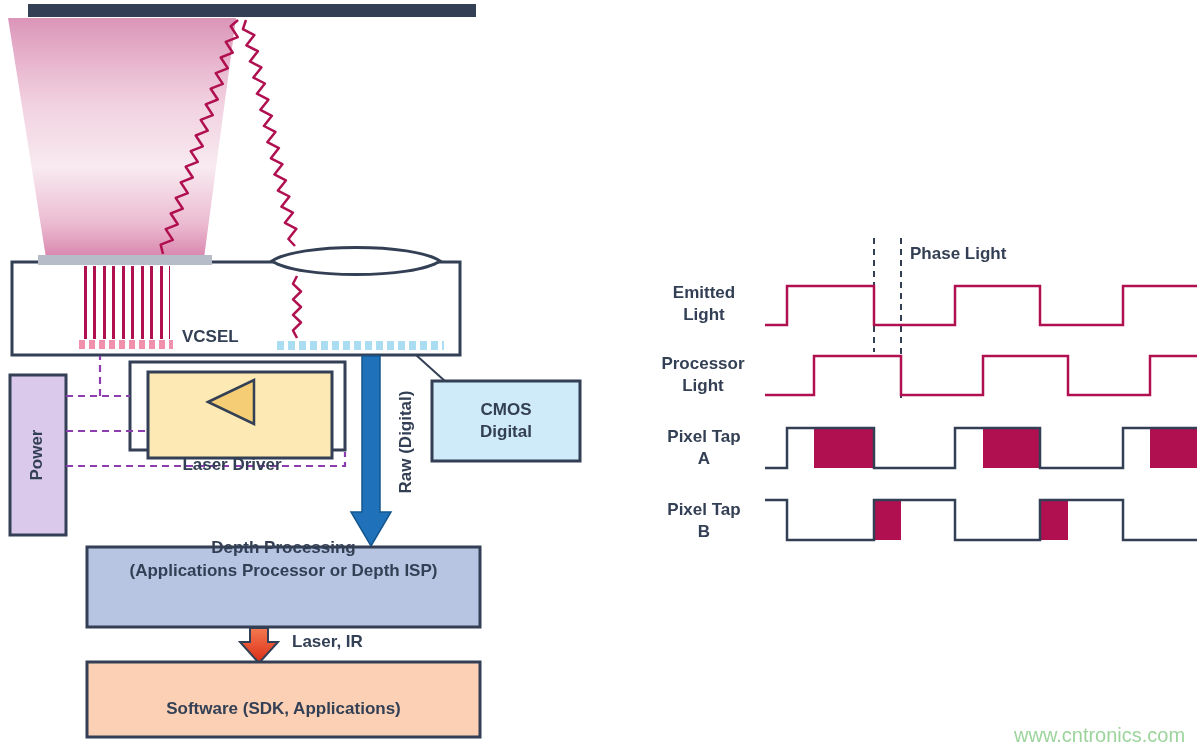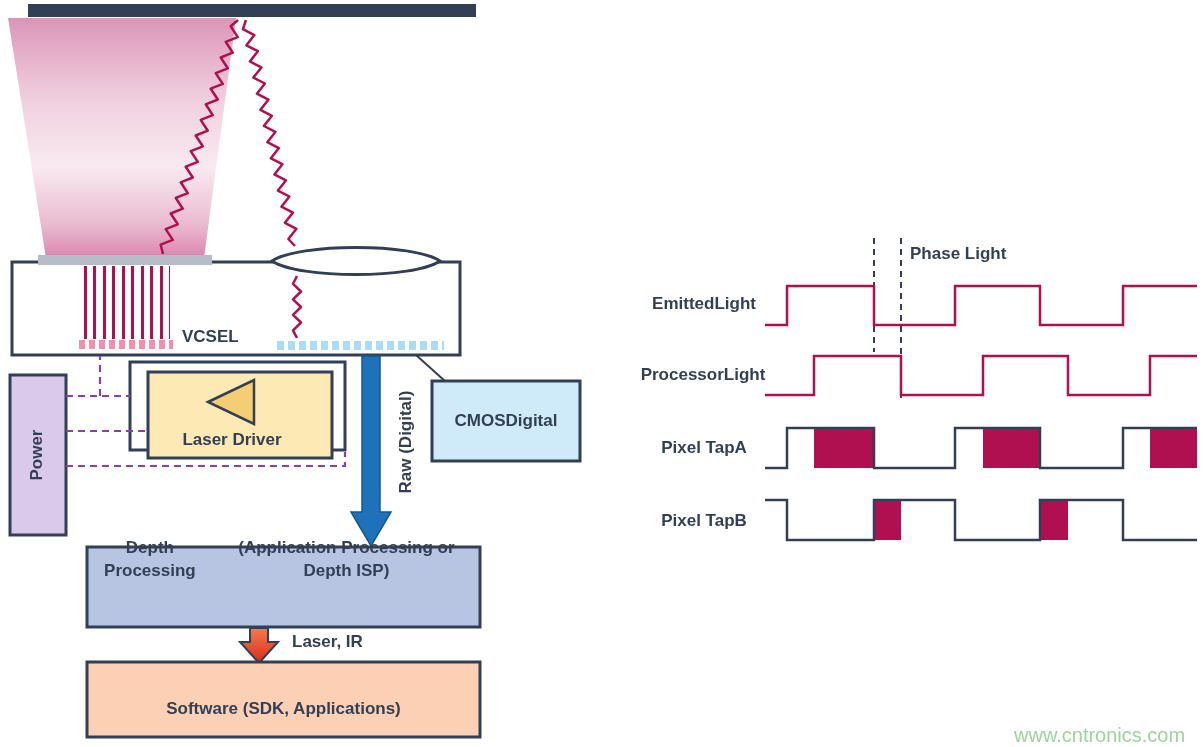--- a/index.html
+++ b/index.html
@@ -1,21 +1,21 @@
 <!DOCTYPE html>
 <html><head>
 <meta charset="utf-8">
 <style>
   *{margin:0;padding:0;box-sizing:border-box}
   html,body{width:1203px;height:747px}
   body{position:relative;background:#ffffff;font-family:"Liberation Sans","DejaVu Sans",sans-serif;overflow:hidden}
   #gfx{position:absolute;left:0;top:0}
   .label{position:absolute;color:#333f54;font-weight:700;font-size:17px;line-height:1.25;white-space:nowrap}
   .center{text-align:center;white-space:normal}
-  .flexc{position:absolute;display:flex;flex-direction:row;align-items:center;justify-content:center;
+  .flexc{position:absolute;display:flex;flex-direction:column;align-items:center;justify-content:center;
          color:#333f54;font-weight:700;font-size:17px;line-height:1.3;text-align:center}
   .rot{transform:rotate(-90deg)}
   .strip{position:absolute}
   #vcsel-comb{left:84px;top:266px;width:86px;height:73px;
       background:repeating-linear-gradient(90deg,#b01050 0 3px,transparent 3px 9.5px)}
   #vcsel-strip{left:79px;top:340px;width:94px;height:9px;
       background:repeating-linear-gradient(90deg,#f090ac 0 6px,transparent 6px 10px)}
   #sensor-strip{left:277px;top:341px;width:167px;height:9px;
       background:repeating-linear-gradient(90deg,#aadcf2 0 7px,transparent 7px 11px)}
   .watermark{position:absolute;left:1014px;top:724px;color:#9cd49c;font-size:20px;font-weight:400}
@@ -104,32 +104,32 @@
 <div class="strip" id="vcsel-comb"></div>
 <div class="strip" id="vcsel-strip"></div>
 <div class="strip" id="sensor-strip"></div>
 
 <div class="label" style="left:182px;top:326px">VCSEL</div>
 
 <div class="flexc" style="left:10px;top:375px;width:56px;height:160px">
   <span class="rot">Power</span>
 </div>
 
-<div class="label center" style="left:148px;top:429px;width:168px">Laser Driver</div>
+<div class="label center" style="left:148px;top:454px;width:168px">Laser Driver</div>
 
 <div class="flexc" style="left:432px;top:381px;width:148px;height:80px">
   <div>CMOS</div>
   <div>Digital</div>
 </div>
 
 <div class="label center rot" style="left:331px;top:431px;width:150px;height:22px">Raw (Digital)</div>
 
 <div class="flexc" style="left:87px;top:531px;width:393px;height:57px">
   <div>Depth Processing</div>
-  <div>(Application Processing or Depth ISP)</div>
+  <div>(Applications Processor or Depth ISP)</div>
 </div>
 
 <div class="label" style="left:292px;top:631px">Laser, IR</div>
 
 <div class="flexc" style="left:87px;top:662px;width:393px;height:94px">
   <div>Software (SDK, Applications)</div>
 </div>
 
 <div class="flexc" style="left:650px;top:282px;width:108px;height:44px">
   <div>Emitted</div>

